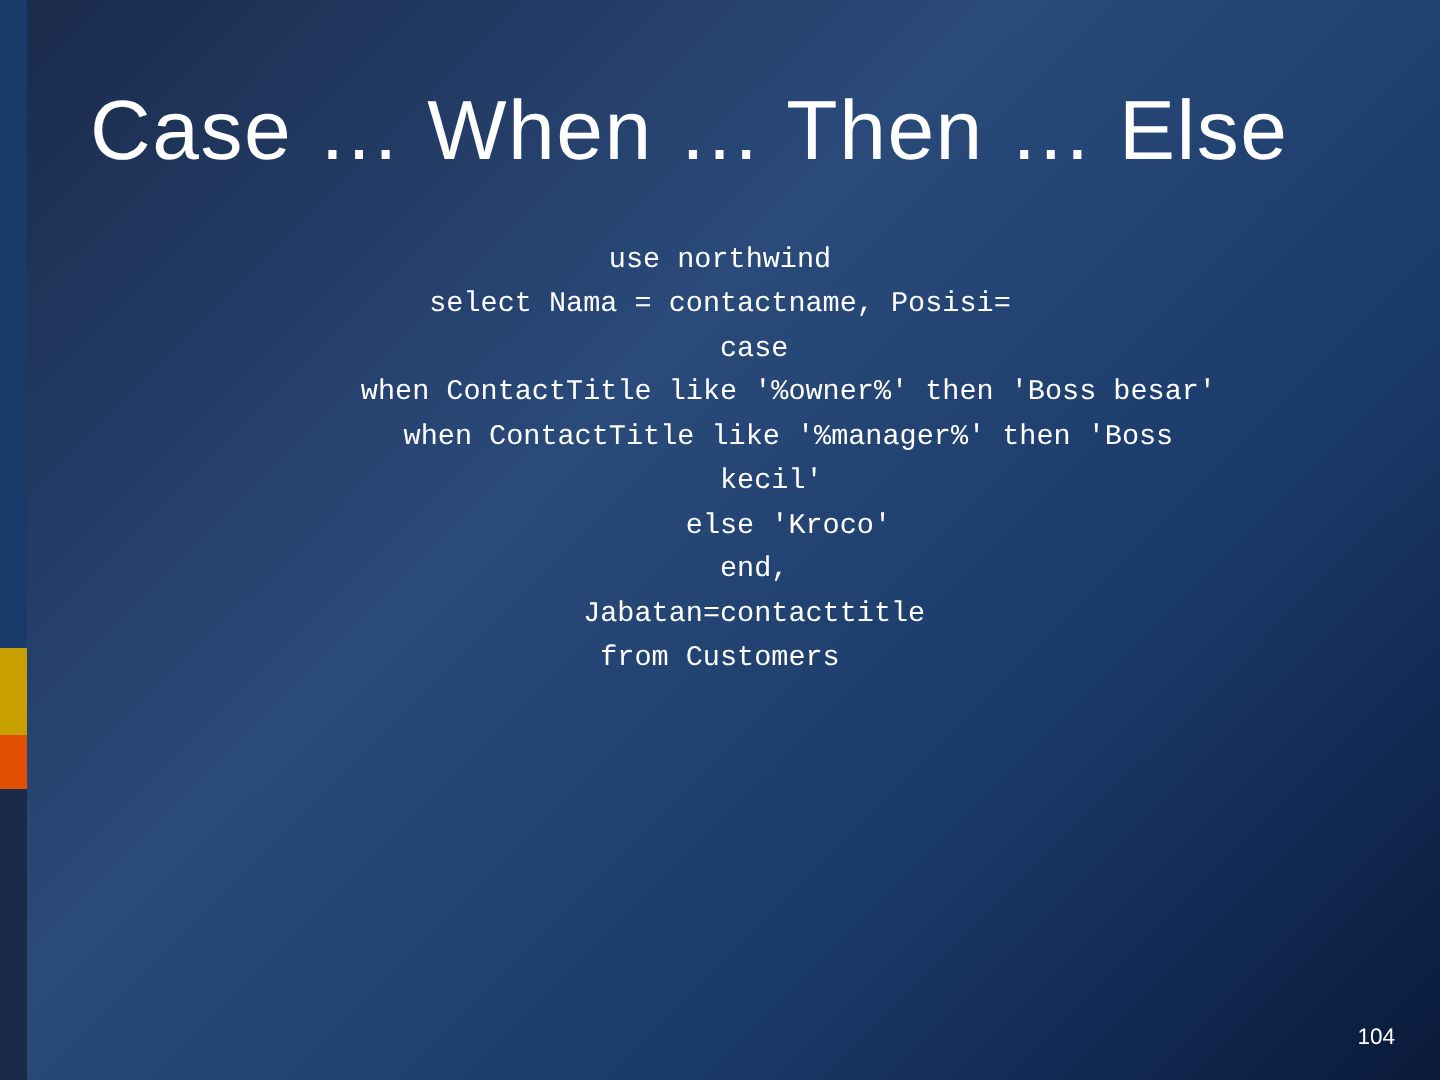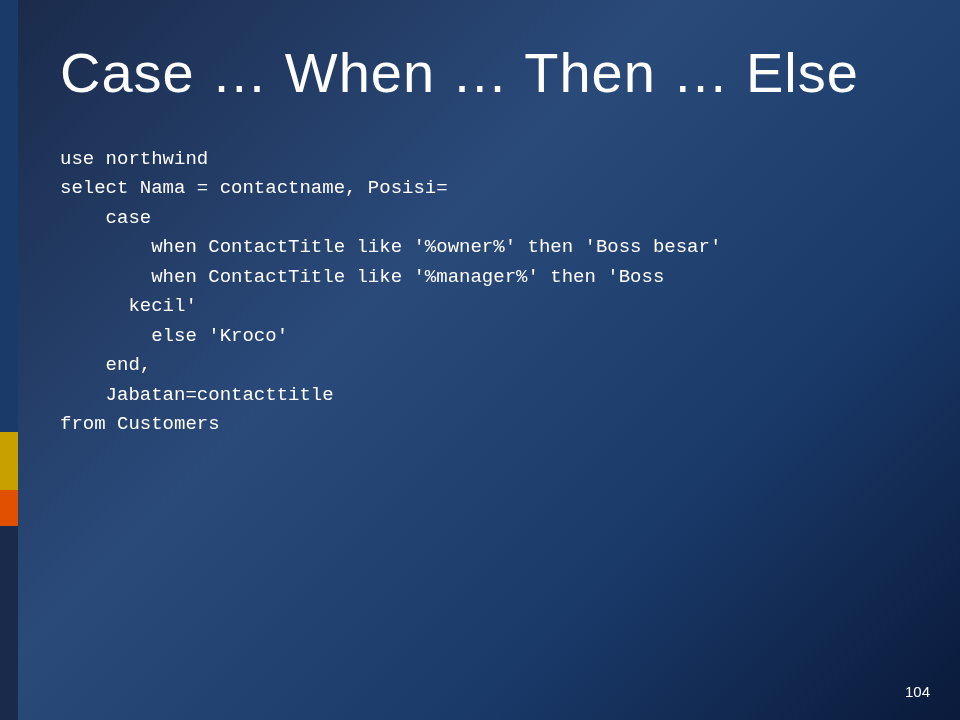--- a/index.html
+++ b/index.html
@@ -15,21 +15,21 @@
       font-family: Arial, sans-serif;
     }
 
     .slide {
       width: 960px;
       height: 720px;
       background: linear-gradient(135deg, #1a2a4a 0%, #2a4a7a 40%, #1a3a6a 70%, #0a1a3a 100%);
       position: relative;
       display: flex;
       flex-direction: column;
-      padding: 30px 60px 40px 60px;
+      padding: 44px 60px 40px 60px;
     }
 
     
     .accent-bar {
       position: absolute;
       left: 0;
       top: 0;
       width: 18px;
       height: 100%;
       display: flex;
@@ -70,20 +70,21 @@
       flex: 1;
       padding-top: 10px;
     }
 
     .code-block {
       font-family: 'Courier New', Courier, monospace;
       font-size: 19px;
       line-height: 1.55;
       color: #ffffff;
       white-space: pre;
+      text-align: center;
     }
 
     .page-number {
       position: absolute;
       bottom: 20px;
       right: 30px;
       color: #ffffff;
       font-size: 15px;
       font-family: Arial, sans-serif;
     }

